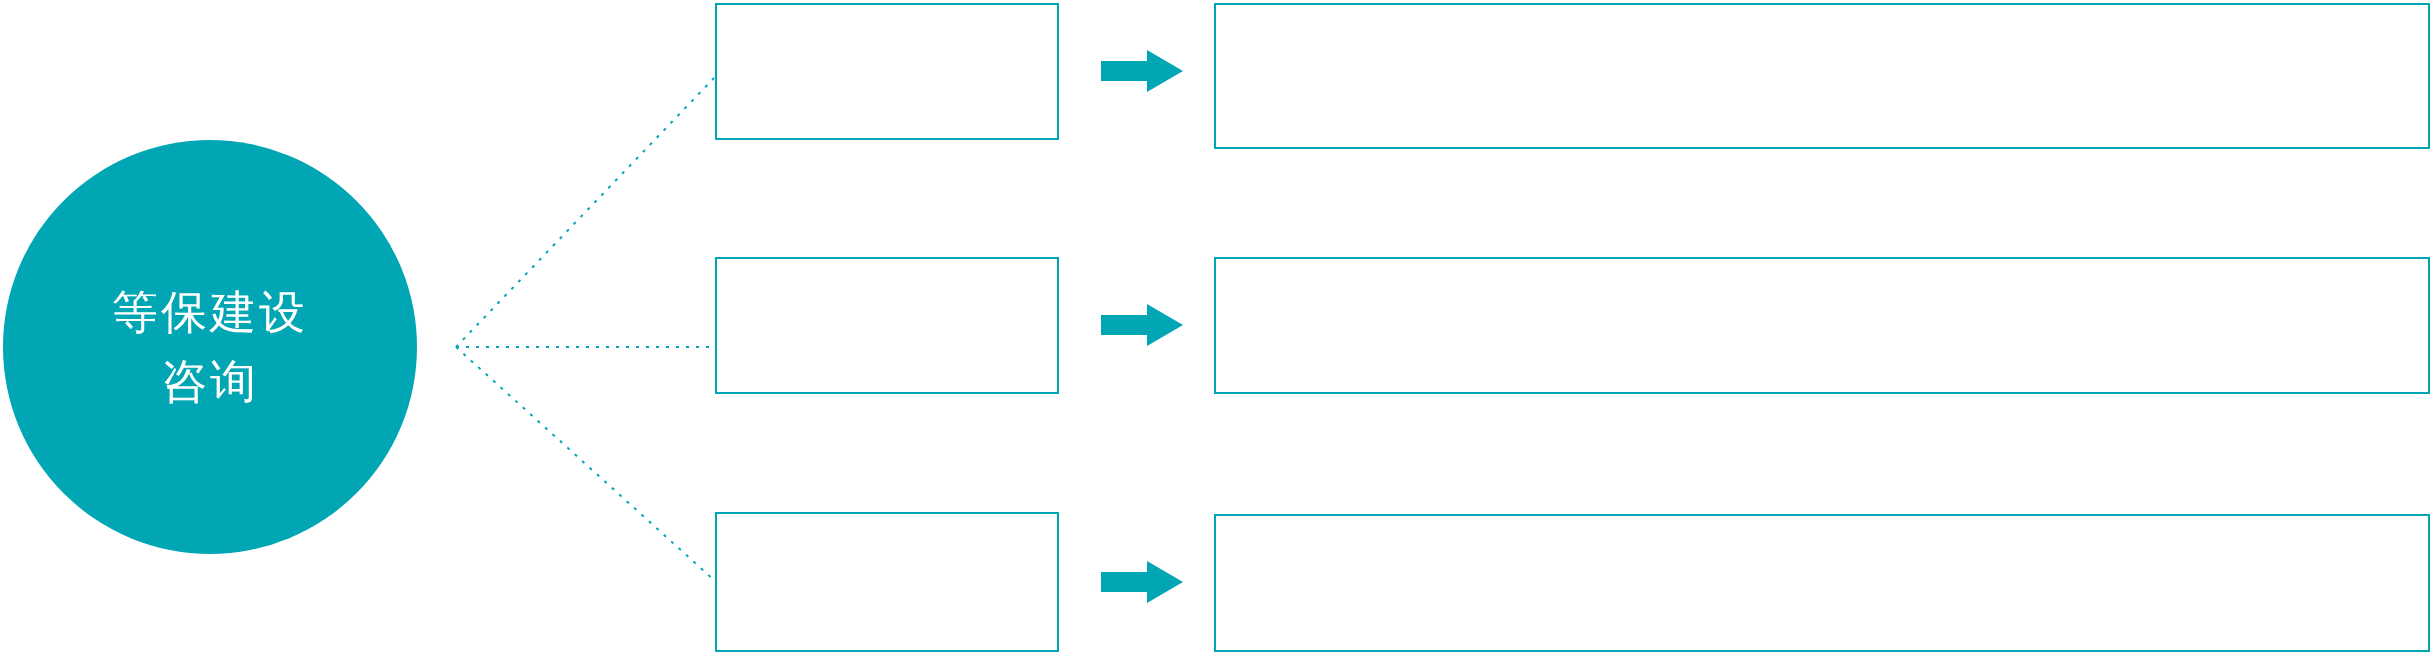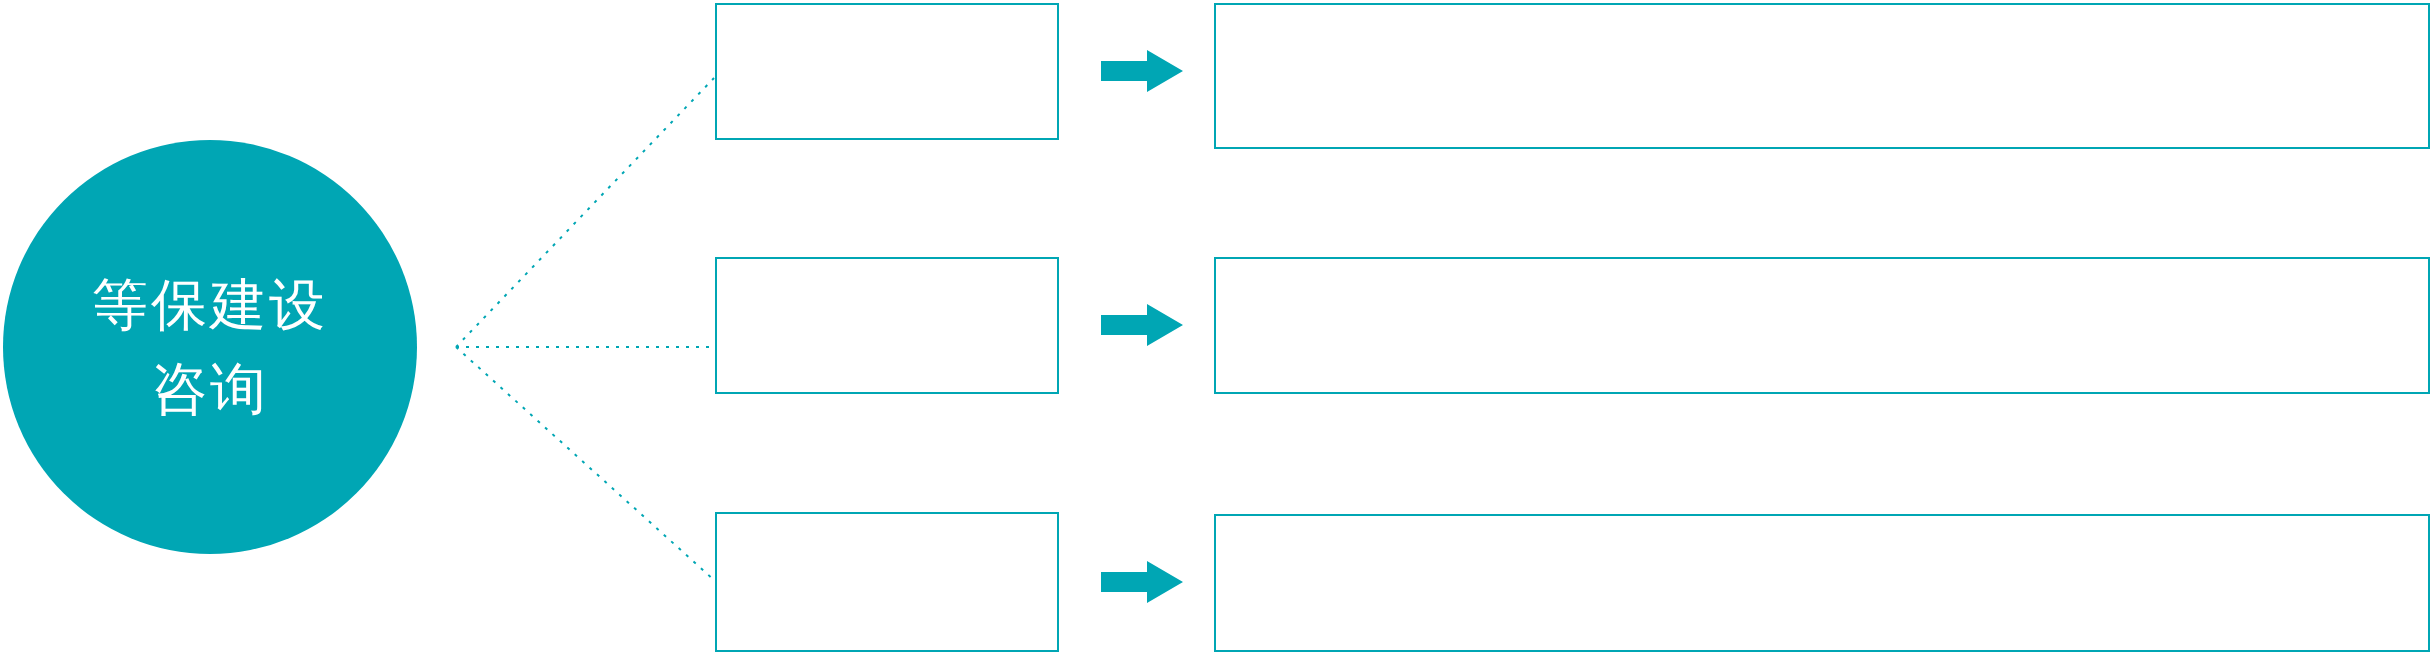--- a/index.html
+++ b/index.html
@@ -37,21 +37,21 @@
     width: 414px;
     height: 414px;
     border-radius: 50%;
     background: var(--accent, #00a6b4);
     display: flex;
     align-items: center;
     justify-content: center;
   }
   .circle-label {
     color: #ffffff;
-    font-size: 56px;
+    font-size: 46px;
     line-height: 1.5;
     letter-spacing: 3px;
     text-align: center;
   }
   .box {
     position: absolute;
     background: #ffffff;
     border: 2px solid var(--accent, #00a6b4);
   }
   .small-box {

